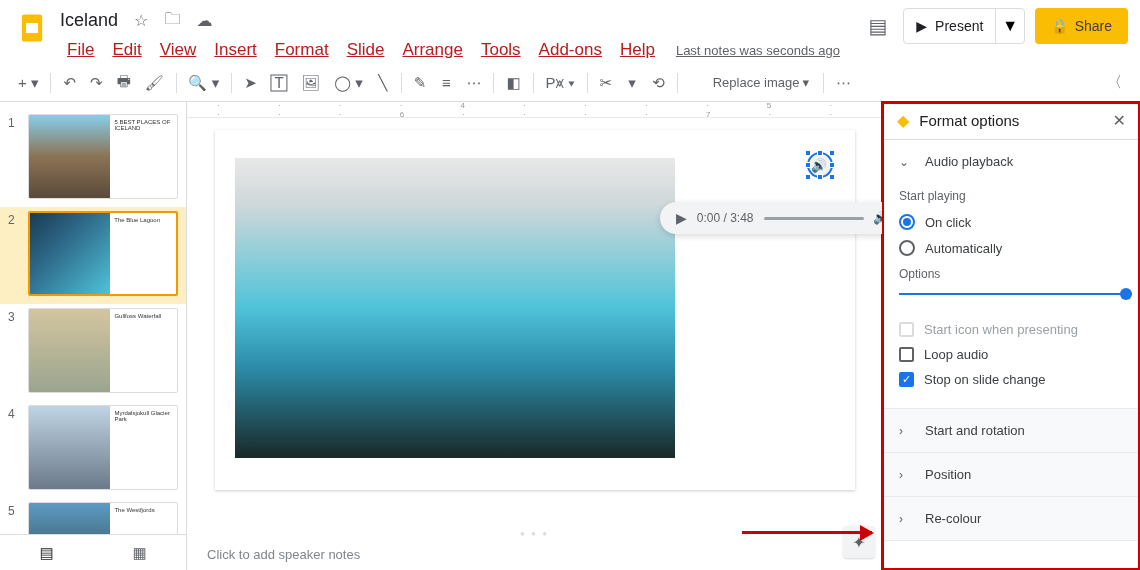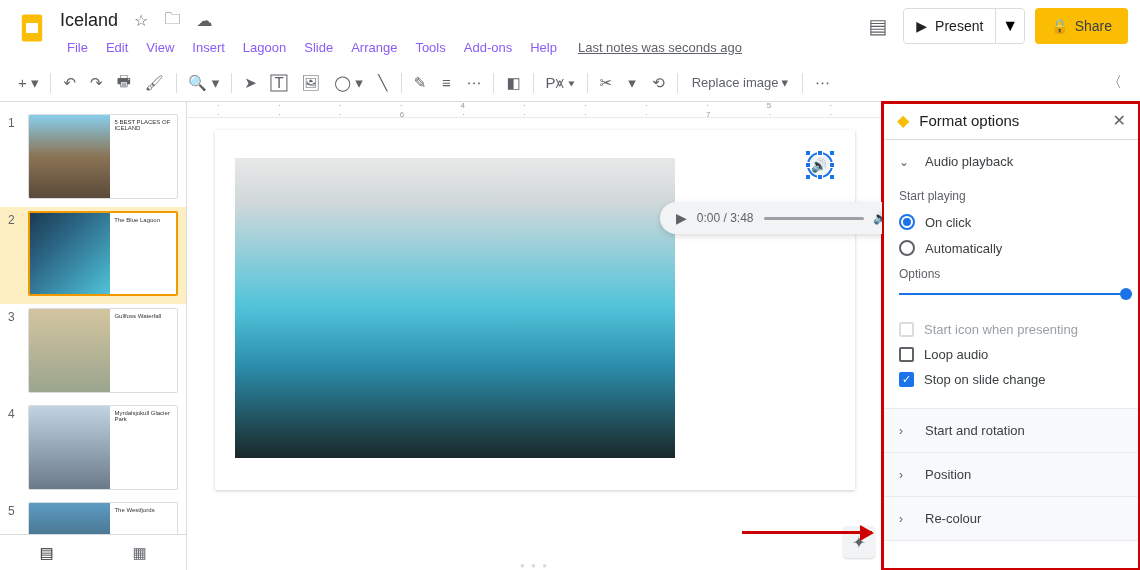--- a/index.html
+++ b/index.html
@@ -7,34 +7,34 @@
 
 
 .header { height: 64px; display: flex; align-items: flex-start; padding: 8px 12px 0 12px; }
 .logo { width: 40px; height: 40px; margin-right: 8px; display: flex; align-items: center; justify-content: center; }
 .logo svg { width: 34px; height: 34px; }
 .title-area { flex: 1; }
 .title-row { display: flex; align-items: center; gap: 16px; height: 24px; }
 .doc-title { font-size: 18px; color: #202124; }
 .title-icon { color: #5f6368; font-size: 16px; cursor: pointer; }
 .menu-row { display: flex; gap: 4px; margin-top: 4px; align-items: center; }
-.menu-item { padding: 4px 7px; font-size: 13px; color: #8b5cf6; cursor: pointer; border-radius: 4px; }
+.menu-item { padding: 4px 7px; font-size: 17px; color: #b91c1c; cursor: pointer; border-radius: 4px; text-decoration: underline; }
 .last-edit { color: #5f6368; text-decoration: underline; font-size: 13px; margin-left: 10px; cursor: pointer; }
 .header-right { display: flex; align-items: center; gap: 10px; }
 .comment-icon { color: #5f6368; font-size: 20px; cursor: pointer; padding: 6px; }
 .present-btn { display: flex; align-items: center; border: 1px solid #dadce0; border-radius: 4px; height: 36px; }
 .present-main { padding: 0 12px; display: flex; align-items: center; gap: 8px; font-size: 14px; color: #202124; cursor: pointer; height: 100%; }
 .present-drop { border-left: 1px solid #dadce0; padding: 0 6px; height: 100%; display: flex; align-items: center; cursor: pointer; }
 .share-btn { background: #fbbc04; color: #3c4043; font-weight: 500; padding: 0 16px; height: 36px; border-radius: 4px; display: flex; align-items: center; gap: 6px; font-size: 14px; cursor: pointer; }
 
 
 .toolbar { height: 38px; border-bottom: 1px solid #dadce0; display: flex; align-items: center; padding: 0 12px; gap: 2px; }
 .tb-btn { padding: 4px 6px; cursor: pointer; color: #5f6368; display: flex; align-items: center; border-radius: 3px; min-width: 24px; justify-content: center; font-size: 15px; }
 .tb-sep { width: 1px; height: 20px; background: #dadce0; margin: 0 4px; }
-.replace-img { font-size: 13px; color: #5f6368; padding: 4px 8px; cursor: pointer; display: flex; align-items: center; gap: 3px; }
+.replace-img { font-size: 13px; color: #5f6368; padding: 4px 8px; cursor: pointer; display: flex; align-items: center; gap: 3px; margin-left: 21px; }
 .toolbar-collapse { margin-left: auto; }
 
 
 .main { display: flex; height: 468px; }
 .filmstrip { width: 186px; background: #fff; overflow-y: auto; padding: 8px 0; }
 .slide-thumb { display: flex; padding: 4px 8px 8px 8px; gap: 8px; }
 .slide-num { font-size: 12px; color: #5f6368; width: 12px; padding-top: 2px; }
 .thumb-box { width: 150px; height: 85px; border: 1px solid #dadce0; background: #fff; border-radius: 2px; position: relative; overflow: hidden; display: flex; }
 .slide-thumb.selected { background: #feefc3; }
 .slide-thumb.selected .thumb-box { border: 2px solid #f29900; }
@@ -108,21 +108,21 @@
       <span class="doc-title">Iceland</span>
       <span class="title-icon">☆</span>
       <span class="title-icon">🗀</span>
       <span class="title-icon">☁</span>
     </div>
     <div class="menu-row">
       <span class="menu-item">File</span>
       <span class="menu-item">Edit</span>
       <span class="menu-item">View</span>
       <span class="menu-item">Insert</span>
-      <span class="menu-item">Lagoon</span>
+      <span class="menu-item">Format</span>
       <span class="menu-item">Slide</span>
       <span class="menu-item">Arrange</span>
       <span class="menu-item">Tools</span>
       <span class="menu-item">Add-ons</span>
       <span class="menu-item">Help</span>
       <span class="last-edit">Last notes was seconds ago</span>
     </div>
   </div>
   <div class="header-right">
     <span class="comment-icon">▤</span>
@@ -239,20 +239,21 @@
         </div>
         <div class="audio-player">
           <span class="audio-play">▶</span>
           <span>0:00 / 3:48</span>
           <div class="audio-track"></div>
           <span>🔊</span>
         </div>
       </div>
     </div>
     <div class="notes-handle">● ● ●</div>
+    <div class="notes-area">Click to add speaker notes</div>
   </div>
 
   <div class="format-panel">
     <div class="fp-header">
       <span class="fp-icon">◆</span>
       <span class="fp-title">Format options</span>
       <span class="fp-close">✕</span>
     </div>
 
     <div class="fp-section">

